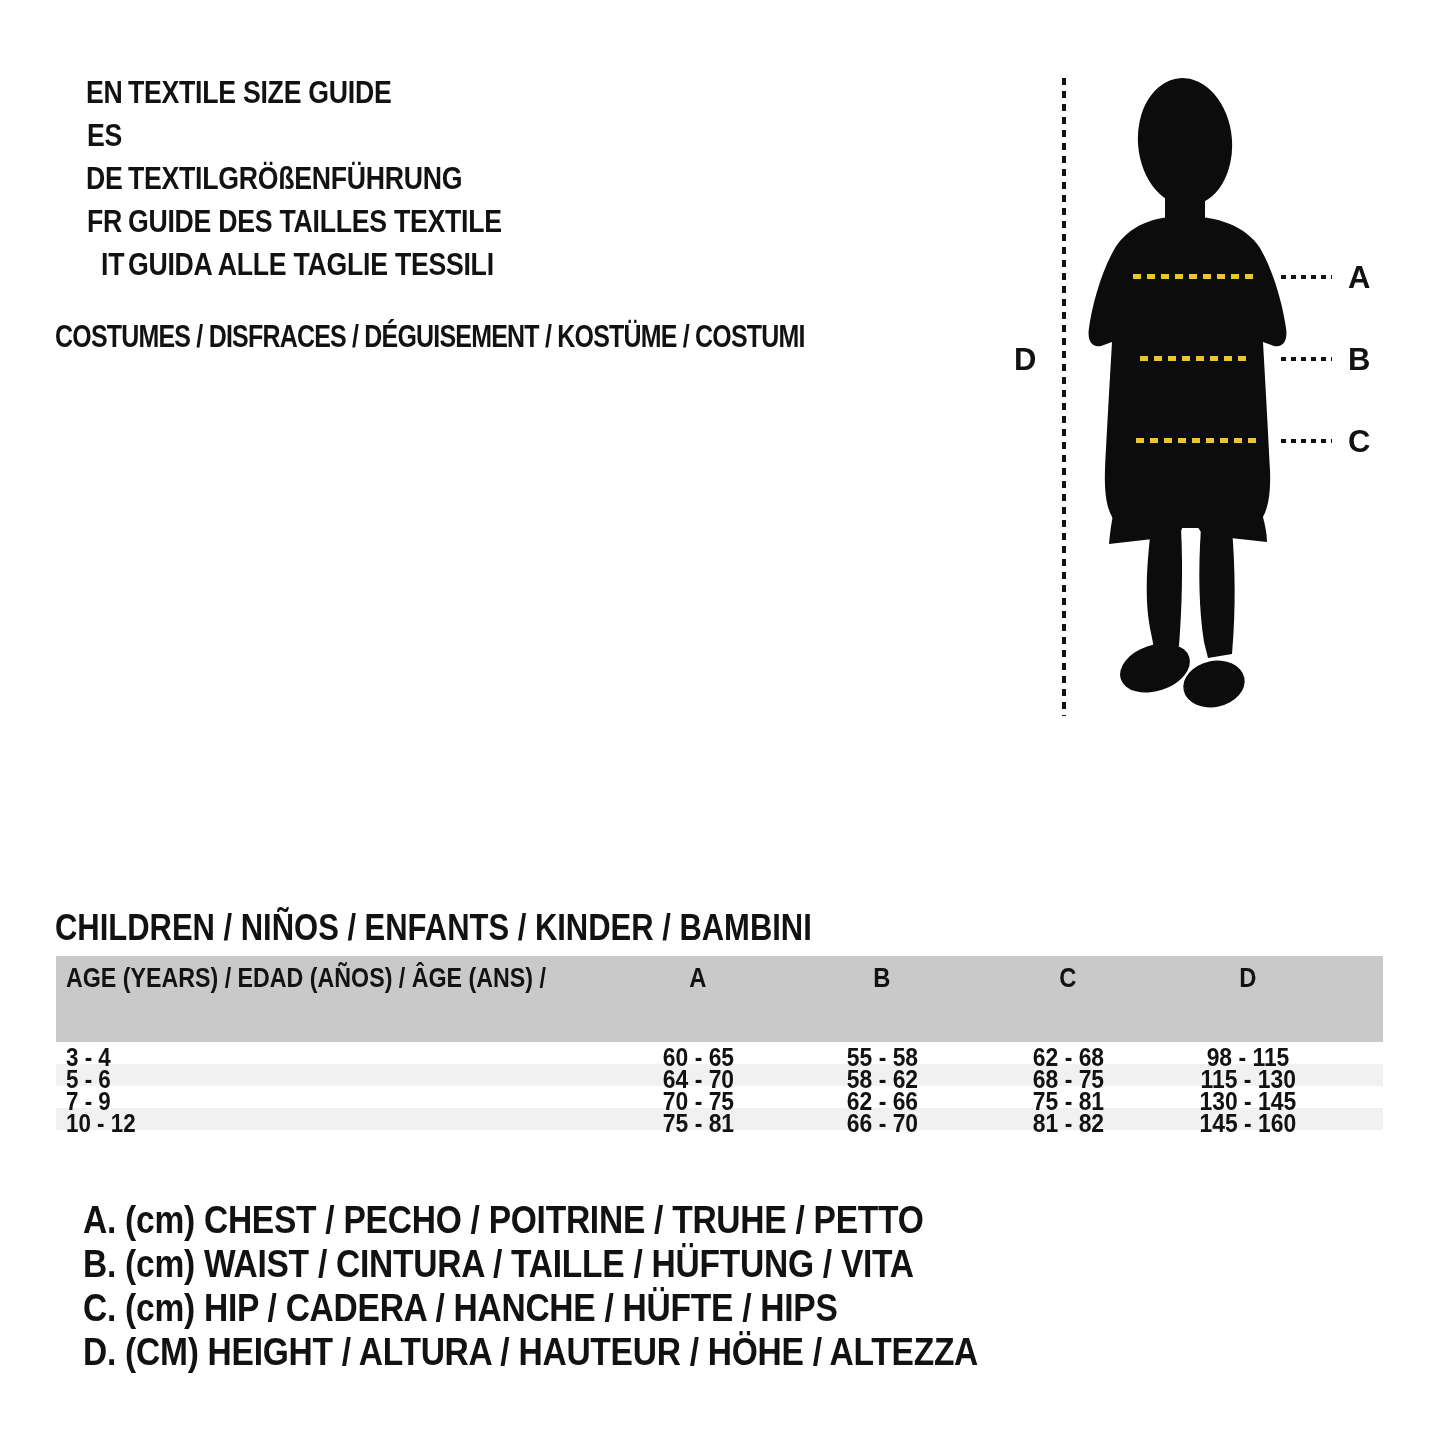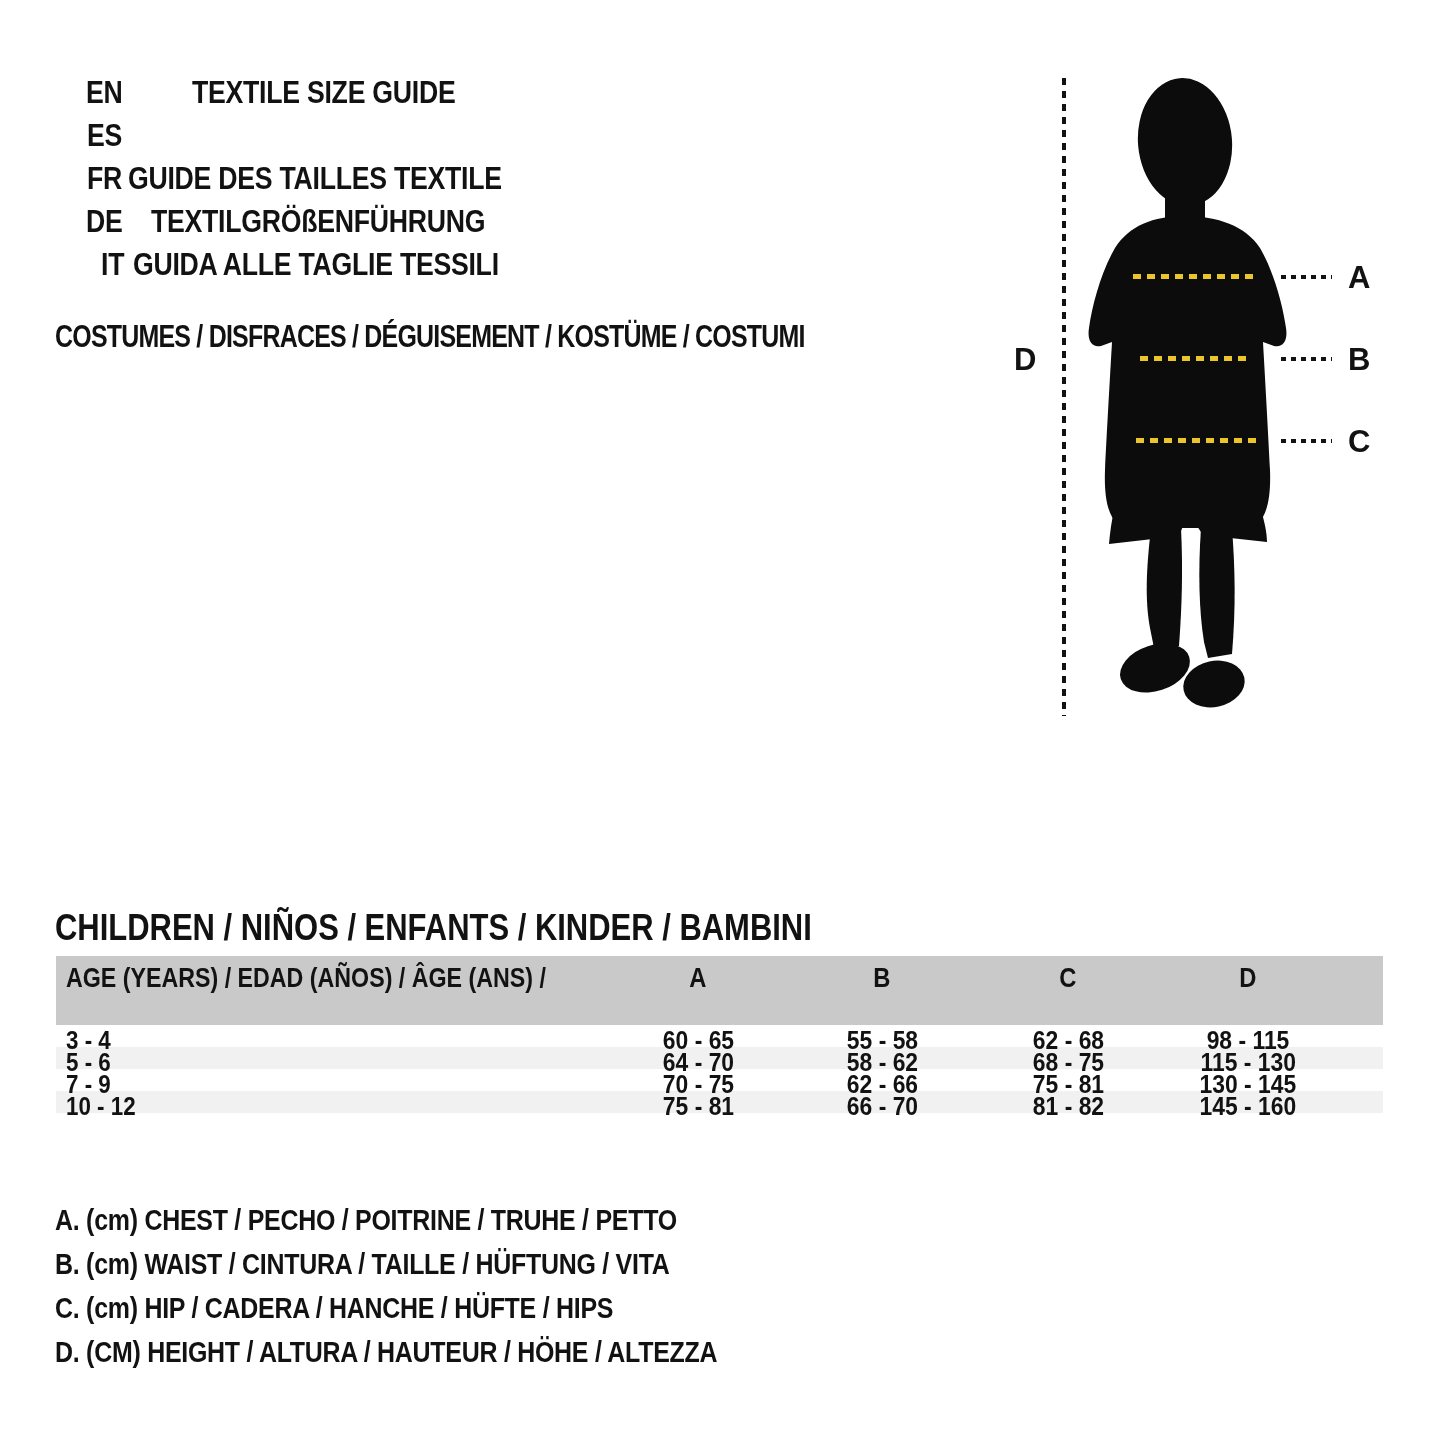--- a/index.html
+++ b/index.html
@@ -14,21 +14,21 @@
   .page{position:relative;width:1445px;height:1444px;background:#ffffff;overflow:hidden;}
 
   
   .cx{display:inline-block;transform:scaleX(0.86);transform-origin:0 50%;white-space:nowrap;}
   .cxc{display:inline-block;transform:scaleX(0.88);transform-origin:50% 50%;white-space:nowrap;}
 
   
   .lang-block{position:absolute;left:55px;top:71px;}
   .lang-row{display:flex;height:43px;align-items:center;font-size:31px;font-weight:700;letter-spacing:-0.3px;}
   .lang-code{width:73px;flex:0 0 73px;text-align:right;}
-  .lang-label{flex:1;text-align:center;}
+  .lang-label{flex:1;}
 
   
   .category-title{position:absolute;left:55px;top:320px;font-size:32px;font-weight:700;letter-spacing:-1px;line-height:1;}
   .category-title .cx{transform:scaleX(0.78);}
 
   
   .figure{position:absolute;left:0;top:0;width:1445px;height:760px;}
   .height-line{position:absolute;left:1062px;top:78px;width:4px;height:638px;
     background:repeating-linear-gradient(180deg,var(--ink) 0 7px,transparent 7px 13px);}
   .silhouette{position:absolute;left:1085px;top:76px;width:205px;height:640px;}
@@ -45,51 +45,51 @@
   .l-c{left:1281px;top:439px;width:51px;}
   .lab-a{left:1348px;top:262px;}
   .lab-b{left:1348px;top:344px;}
   .lab-c{left:1348px;top:426px;}
   .lab-d{left:1014px;top:344px;}
 
   
   .section-title{position:absolute;left:55px;top:906px;font-size:36px;font-weight:700;line-height:1.2;}
   .size-table{position:absolute;left:56px;top:956px;width:1327px;font-weight:700;}
   .t-row{display:grid;grid-template-columns:550px 184px 184px 188px 172px 1fr;align-items:center;}
-  .t-header{background:var(--table-header-bg);height:69px;align-items:start;font-size:27px;line-height:31px;padding-top:7px;}
+  .t-header{background:var(--table-header-bg);height:86px;align-items:start;font-size:27px;line-height:31px;padding-top:7px;}
   .t-header .age-cell{padding-left:10px;}
   .t-col{text-align:center;}
   .t-data{height:22px;font-size:26px;}
   .t-data .age-cell{padding-left:10px;}
   .t-data.stripe{background:var(--table-stripe-bg);}
 
   
   .legend{position:absolute;left:55px;top:1198px;}
-  .legend-item{height:44px;display:flex;align-items:center;font-size:29px;font-weight:700;letter-spacing:-0.3px;}
+  .legend-item{height:44px;display:flex;align-items:center;font-size:39px;font-weight:700;letter-spacing:-0.3px;margin-left:28px;}
 </style>
 </head>
 <body>
 
 <div class="page">
 
   <div class="lang-block">
     <div class="lang-row">
       <span class="lang-code"><span class="cx">EN</span></span>
       <span class="lang-label"><span class="cx">TEXTILE SIZE GUIDE</span></span>
     </div>
     <div class="lang-row">
       <span class="lang-code"><span class="cx">ES</span></span>
     </div>
     <div class="lang-row">
+      <span class="lang-code"><span class="cx">DE</span></span>
+      <span class="lang-label"><span class="cx">TEXTILGRÖßENFÜHRUNG</span></span>
+    </div>
+    <div class="lang-row">
       <span class="lang-code"><span class="cx">FR</span></span>
       <span class="lang-label"><span class="cx">GUIDE DES TAILLES TEXTILE</span></span>
-    </div>
-    <div class="lang-row">
-      <span class="lang-code"><span class="cx">DE</span></span>
-      <span class="lang-label"><span class="cx">TEXTILGRÖßENFÜHRUNG</span></span>
     </div>
     <div class="lang-row">
       <span class="lang-code"><span class="cx">IT</span></span>
       <span class="lang-label"><span class="cx">GUIDA ALLE TAGLIE TESSILI</span></span>
     </div>
   </div>
 
   <div class="category-title">
     <span class="cx">COSTUMES / DISFRACES / DÉGUISEMENT / KOSTÜME / COSTUMI</span>
   </div>

